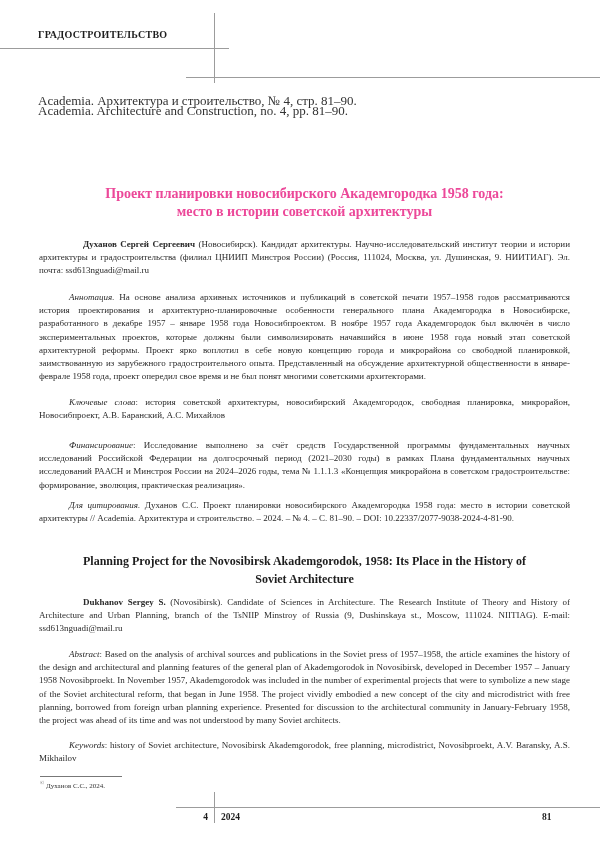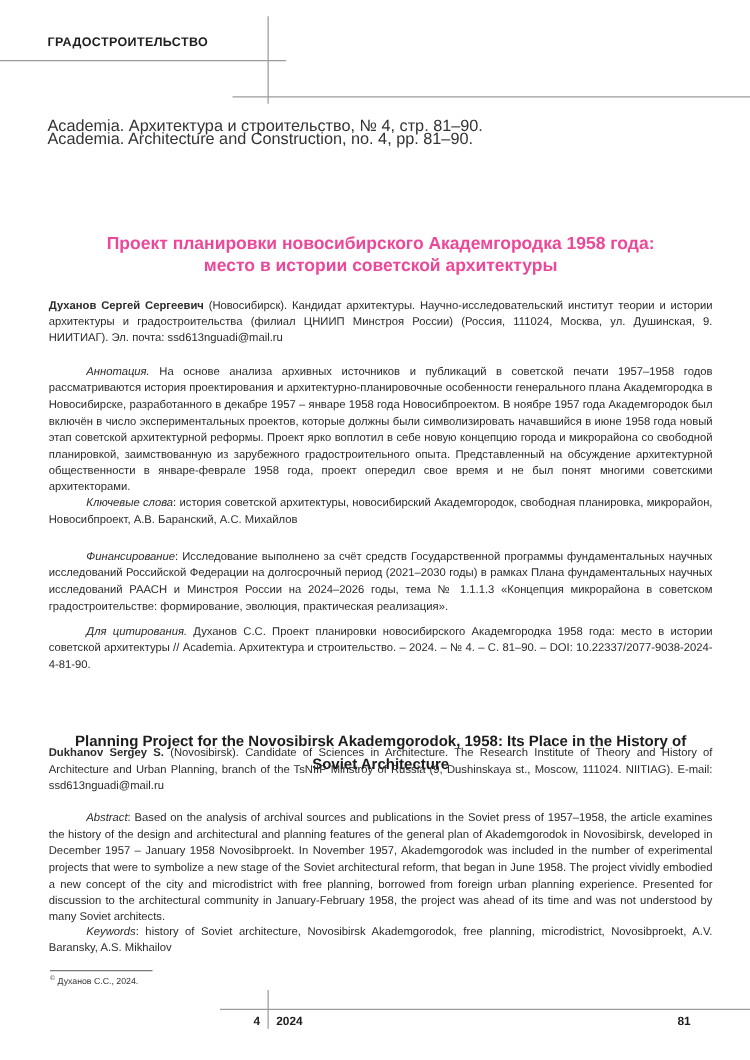--- a/index.html
+++ b/index.html
@@ -3,21 +3,21 @@
 <meta charset="utf-8">
 <style>
   html, body { margin: 0; padding: 0; background: #e8e8e8; }
   .page {
     position: relative;
     width: 600px;
     height: 848px;
     margin: 0 auto;
     background: #ffffff;
     color: #2a2a2a;
-    font-family: Liberation Sans, sans-serif;
+    font-family: Liberation Serif, serif;
     overflow: hidden;
   }
   .abs { position: absolute; }
   .rule-h { position: absolute; height: 1px; background: #9c9c9c; }
   .rule-v { position: absolute; width: 1px; background: #9c9c9c; }
 
   .section-label {
     font-size: 10px;
     font-weight: bold;
     letter-spacing: 0.3px;
@@ -44,21 +44,21 @@
   }
   .tline { display: block; white-space: nowrap; }
 
   .body-text {
     font-size: 9px;
     line-height: 13.2px;
     text-align: justify;
     margin: 0;
   }
   .indent { text-indent: 17px; }
-  .b { font-weight: bold; }
+  .b { font-weight: bold; margin-left: 44px; }
   .i { font-style: italic; margin-left: 13px; }
 
   .footnote-text { font-size: 7px; line-height: 9px; color: #333; }
   .footnote-text sup { font-size: 5.5px; }
   .footnote-rule { position: absolute; height: 1px; background: #777; }
 
   .footer-num { font-size: 9.5px; font-weight: bold; color: #1d1d1d; }
 </style>
 </head>
 <body>
@@ -84,21 +84,21 @@
   <p class="abs body-text" style="left:39px; top:238px; width:531px;"><span class="b">Духанов Сергей Сергеевич</span><span> (Новосибирск). Кандидат архитектуры. Научно-исследовательский институт теории и истории архитектуры и градостроительства (филиал ЦНИИП Минстроя России) (Россия, 111024, Москва, ул. Душинская, 9. НИИТИАГ). Эл. почта: ssd613nguadi@mail.ru</span></p>
 
   <p class="abs body-text indent" style="left:39px; top:291px; width:531px;"><span class="i">Аннотация.</span><span> На основе анализа архивных источников и публикаций в советской печати 1957–1958 годов рассматриваются история проектирования и архитектурно-планировочные особенности генерального плана Академгородка в Новосибирске, разработанного в декабре 1957 – январе 1958 года Новосибпроектом. В ноябре 1957 года Академгородок был включён в число экспериментальных проектов, которые должны были символизировать начавшийся в июне 1958 года новый этап советской архитектурной реформы. Проект ярко воплотил в себе новую концепцию города и микрорайона со свободной планировкой, заимствованную из зарубежного градостроительного опыта. Представленный на обсуждение архитектурной общественности в январе-феврале 1958 года, проект опередил свое время и не был понят многими советскими архитекторами.</span></p>
 
   <p class="abs body-text indent" style="left:39px; top:396px; width:531px;"><span class="i">Ключевые слова</span><span>: история советской архитектуры, новосибирский Академгородок, свободная планировка, микрорайон, Новосибпроект, А.В. Баранский, А.С. Михайлов</span></p>
 
   <p class="abs body-text indent" style="left:39px; top:439px; width:531px;"><span class="i">Финансирование</span><span>: Исследование выполнено за счёт средств Государственной программы фундаментальных научных исследований Российской Федерации на долгосрочный период (2021–2030 годы)  в рамках Плана фундаментальных научных исследований РААСН и Минстроя России на 2024–2026 годы, тема № 1.1.1.3 «Концепция микрорайона в советском градостроительстве: формирование, эволюция, практическая реализация».</span></p>
 
   <p class="abs body-text indent" style="left:39px; top:499px; width:531px;"><span class="i">Для цитирования.</span><span> Духанов С.С. Проект планировки новосибирского Академгородка 1958 года: место в истории советской архитектуры // Academia. Архитектура и строительство. – 2024. – № 4. – С. 81–90. – DOI: 10.22337/2077-9038-2024-4-81-90.</span></p>
 
-  <h2 class="abs title-en" style="left:39px; top:553px; width:531px;margin-top:32px;">
+  <h2 class="abs title-en" style="left:39px; top:553px; width:531px;">
     <span class="tline">Planning Project for the Novosibirsk Akademgorodok, 1958: Its Place in the History of</span>
     <span class="tline">Soviet Architecture</span>
   </h2>
 
   <p class="abs body-text" style="left:39px; top:596px; width:531px;"><span class="b">Dukhanov Sergey S.</span><span> (Novosibirsk). Candidate of Sciences in Architecture. The Research Institute of Theory and History of Architecture and Urban Planning, branch of the TsNIIP Minstroy of Russia (9, Dushinskaya st., Moscow, 111024. NIITIAG). E-mail: ssd613nguadi@mail.ru</span></p>
 
   <p class="abs body-text indent" style="left:39px; top:648px; width:531px;"><span class="i">Abstract</span><span>: Based on the analysis of archival sources and publications in the Soviet press of 1957–1958, the article examines the history of the design and architectural and planning features of the general plan of Akademgorodok in Novosibirsk, developed in December 1957 – January 1958 Novosibproekt. In November 1957, Akademgorodok was included in the number of experimental projects that were to symbolize a new stage of the Soviet architectural reform, that began in June 1958. The project vividly embodied a new concept of the city and microdistrict with free planning, borrowed from foreign urban planning experience. Presented for discussion to the architectural community in January-February 1958, the project was ahead of its time and was not understood by many Soviet architects.</span></p>
 
   <p class="abs body-text indent" style="left:39px; top:739px; width:531px;"><span class="i">Keywords</span><span>: history of Soviet architecture, Novosibirsk Akademgorodok, free planning, microdistrict, Novosibproekt, A.V. Baransky, A.S. Mikhailov</span></p>
 

